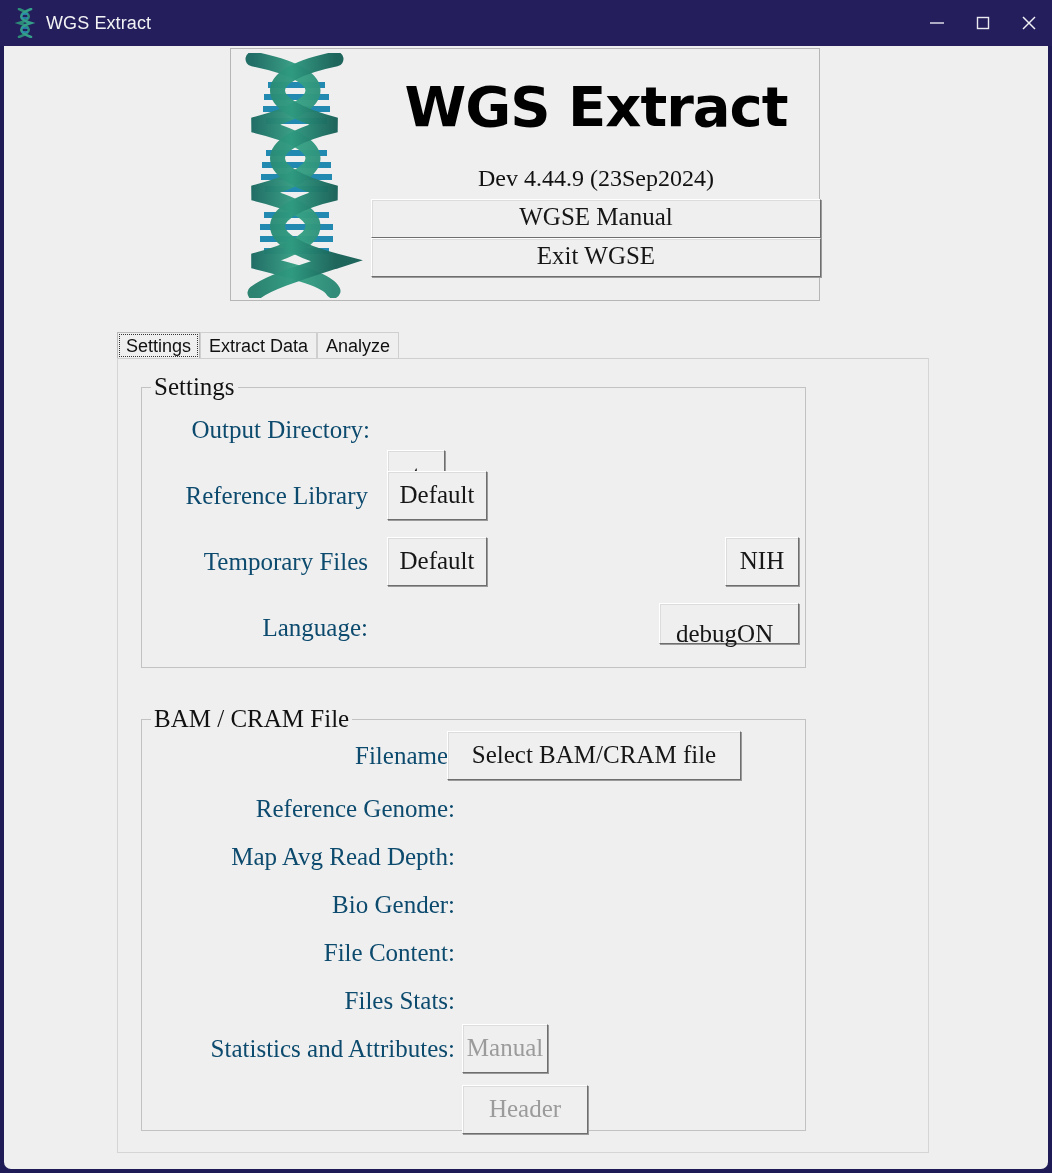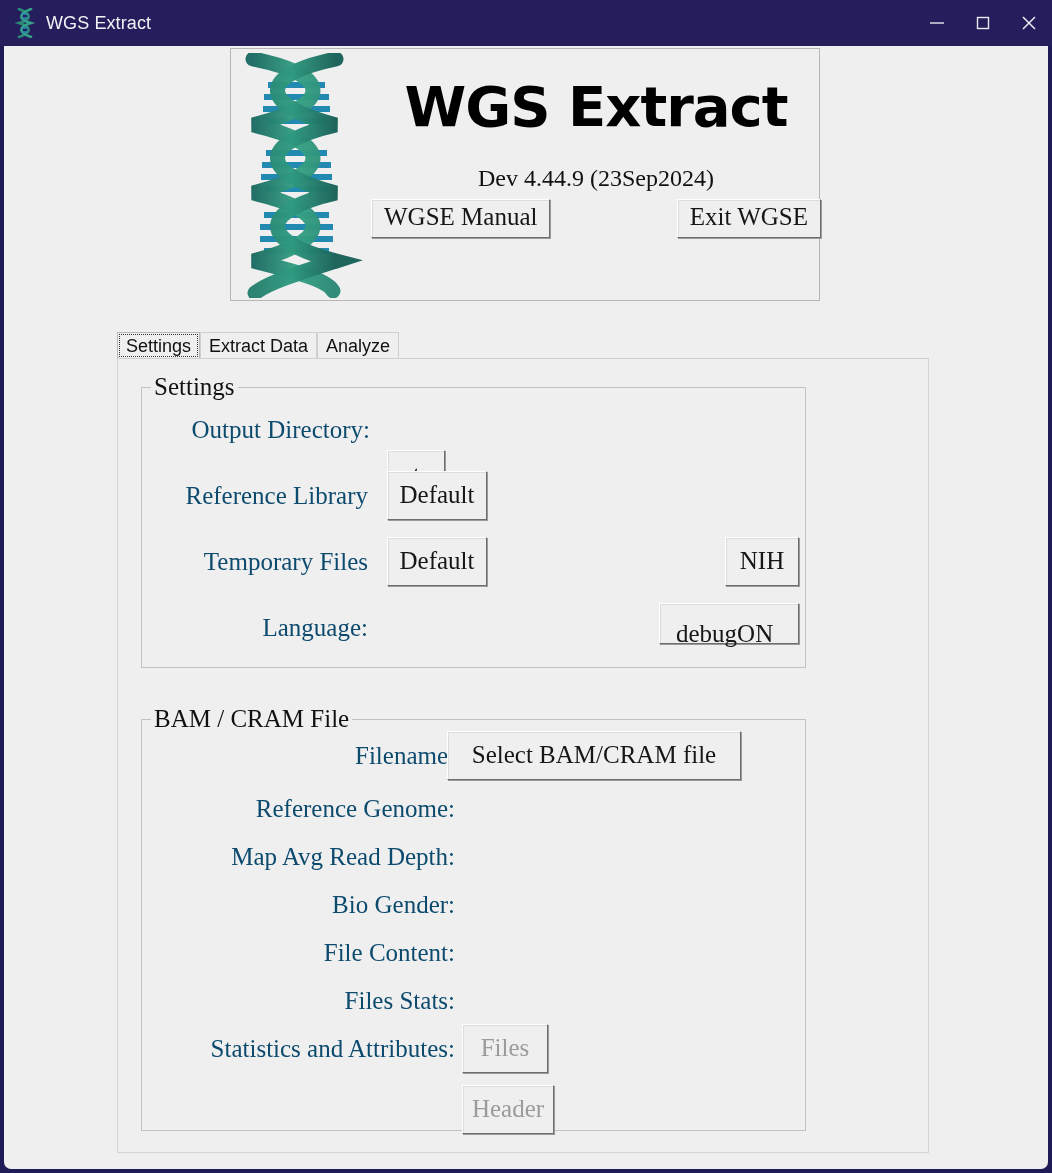--- a/index.html
+++ b/index.html
@@ -91,21 +91,22 @@
     text-align: center;
     font-family: "Liberation Serif", serif;
     font-size: 24px;
     color: #111;
   }
   #logo-buttons {
     position: absolute;
     left: 140px; top: 150px;
     width: 450px;
     display: flex;
-    justify-content: space-between;
+    justify-content: flex-start;
+    flex-direction: column;
   }
 
   
   .btn {
     background: #efefef;
     border-top: 1px solid #ffffff;
     border-left: 1px solid #ffffff;
     border-right: 1px solid #6e6e6e;
     border-bottom: 1px solid #6e6e6e;
     box-shadow: 1px 1px 0 0 #9a9a9a, inset 1px 1px 0 0 #dcdcdc;
@@ -310,20 +311,20 @@
         <div class="row-label abs" style="left:0px; top:171px; width:313px;">Bio Gender:</div>
         <div class="row-label abs" style="left:320px; top:171px; width:320px; text-align:left;"></div>
 
         <div class="row-label abs" style="left:0px; top:219px; width:313px;">File Content:</div>
         <div class="row-label abs" style="left:320px; top:219px; width:320px; text-align:left;"></div>
 
         <div class="row-label abs" style="left:0px; top:267px; width:313px;">Files Stats:</div>
         <div class="row-label abs" style="left:320px; top:267px; width:320px; text-align:left;"></div>
 
         <div class="row-label abs" style="left:0px; top:315px; width:313px;">Statistics and Attributes:</div>
-        <button class="btn abs disabled" style="left:320px; top:304px; width:86px; height:49px; text-align:center; padding:0;">Files</button>
-
-        <button class="btn abs disabled" style="left:320px; top:365px; width:92px; height:49px; padding:0;">Header</button>
+        <button class="btn abs disabled" style="left:320px; top:304px; width:86px; height:49px; text-align:center; padding:0;">Manual</button>
+
+        <button class="btn abs disabled" style="left:320px; top:365px; width:126px; height:49px; padding:0;">Header</button>
       </div>
 
     </div>
   </div>
 </div>
 
 </body></html>

